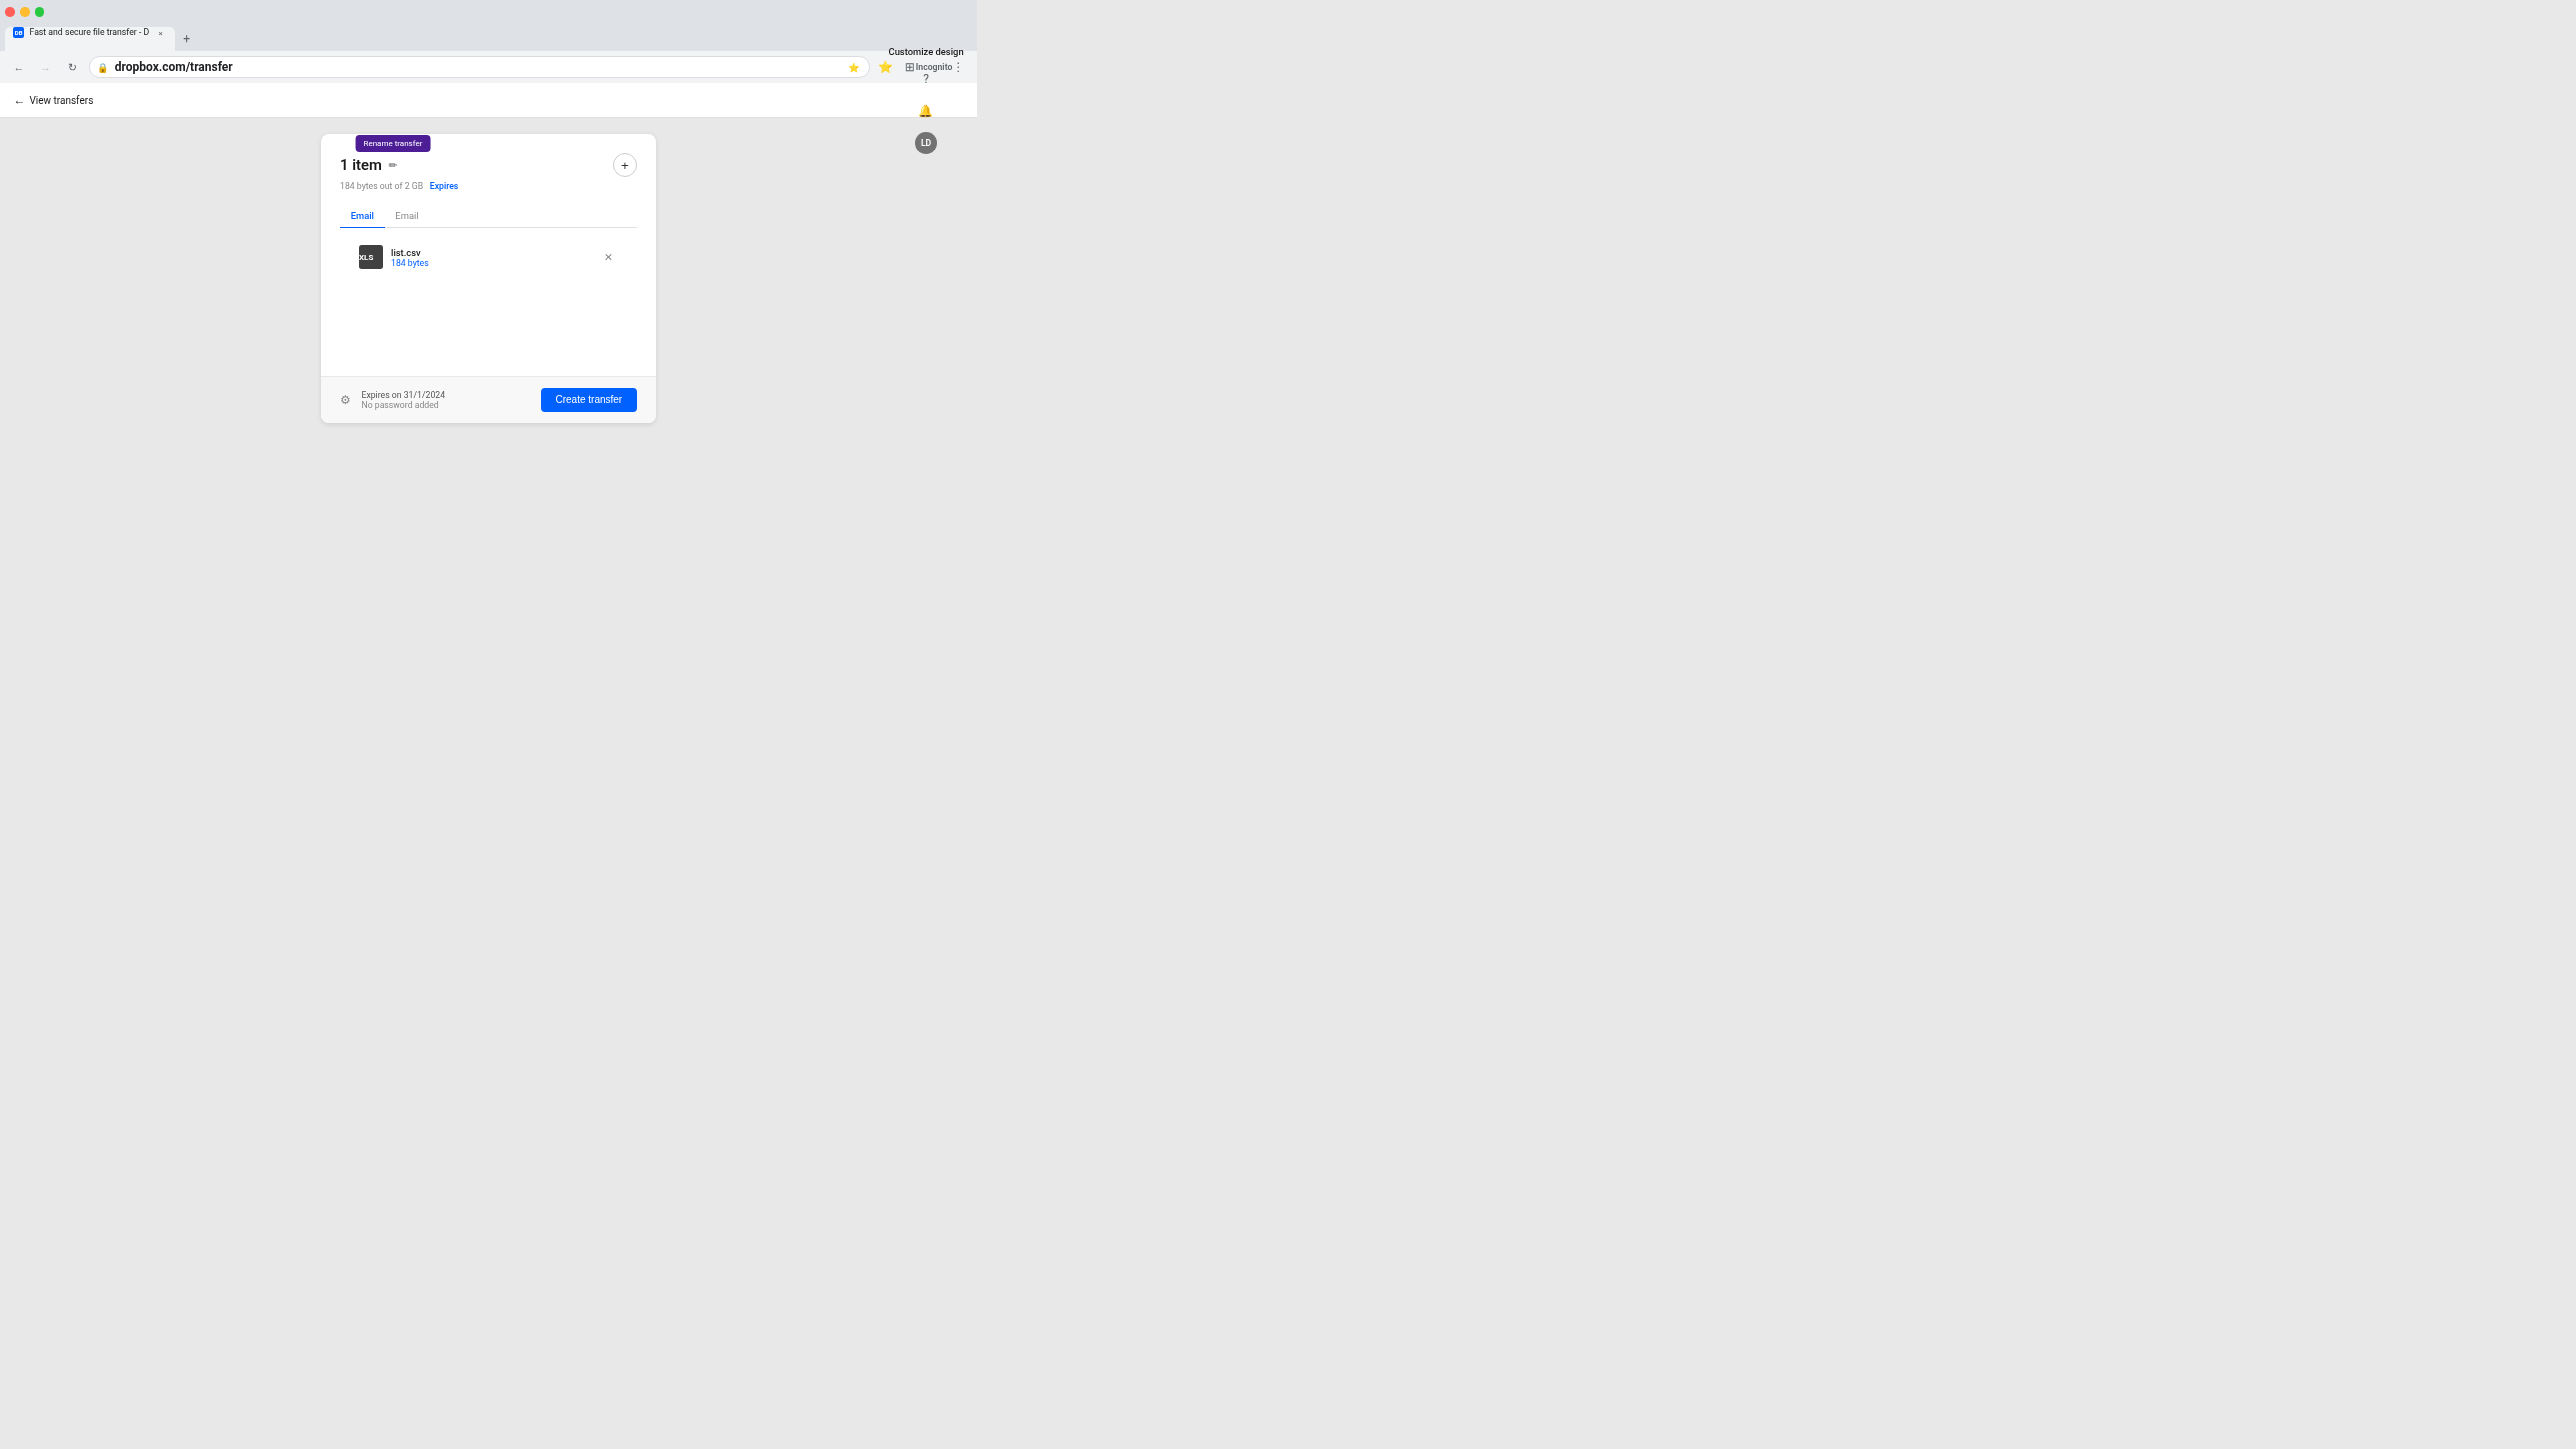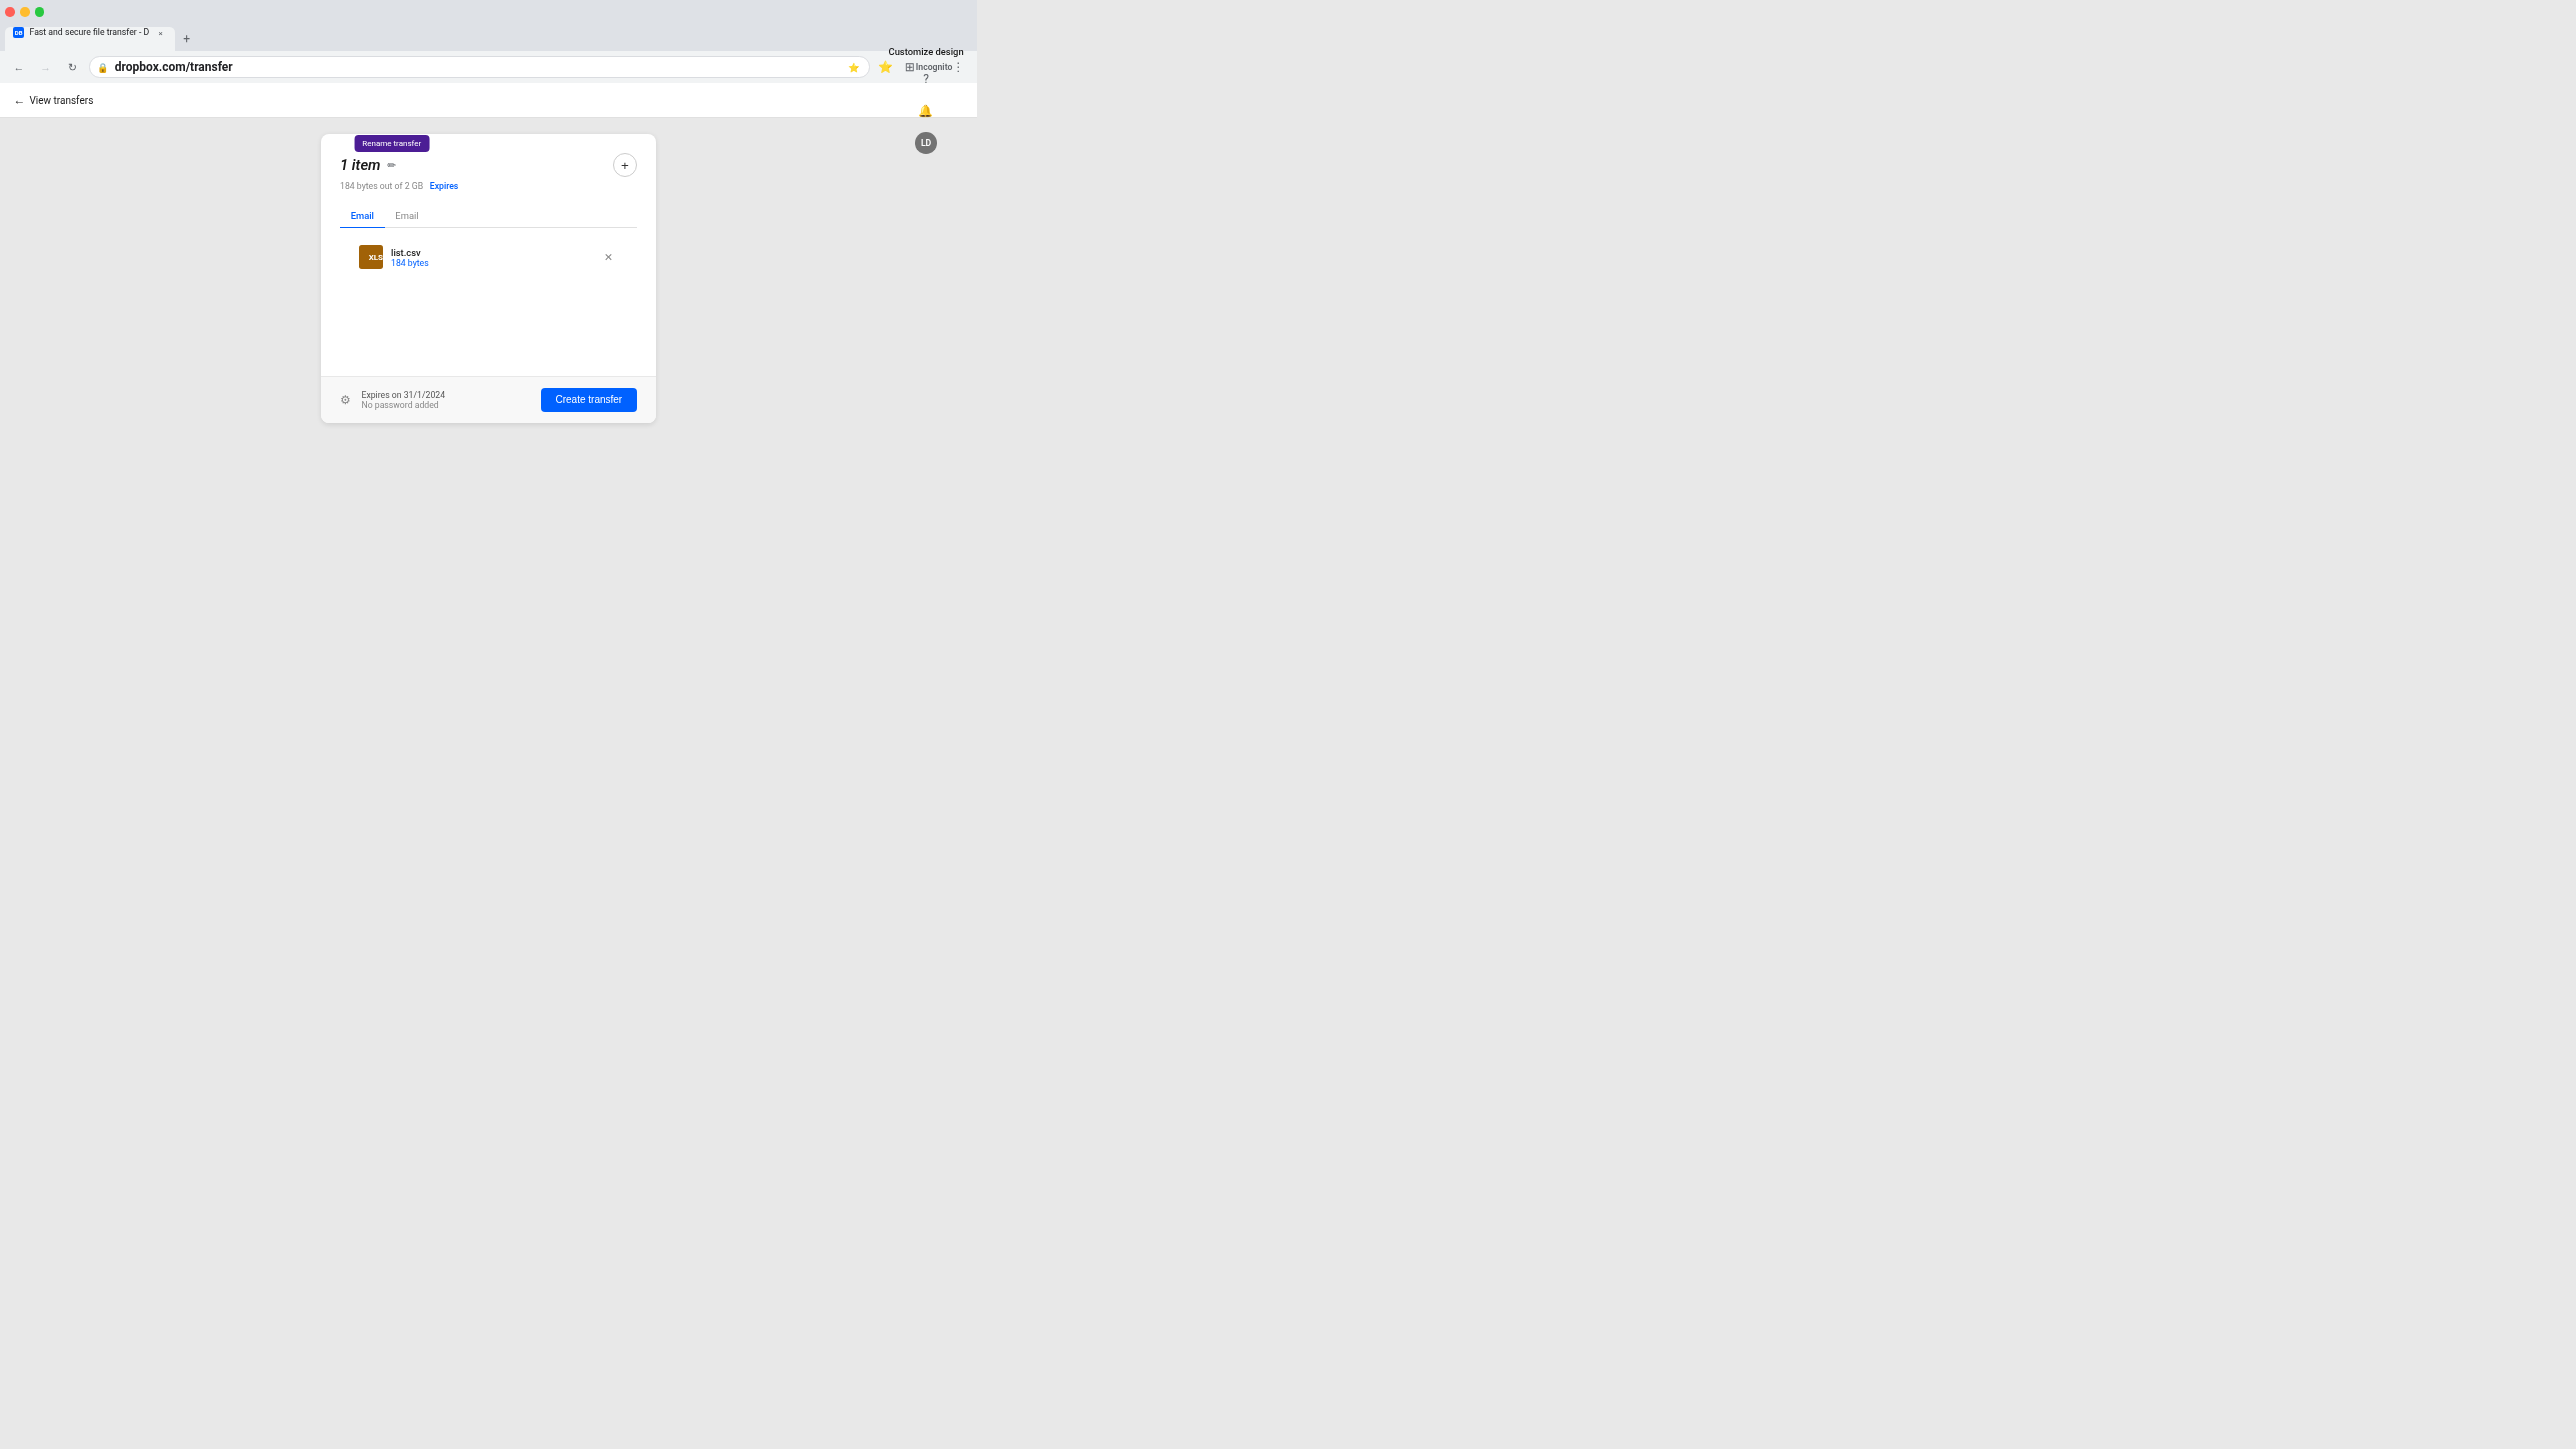--- a/index.html
+++ b/index.html
@@ -248,21 +248,20 @@
       display: flex;
       align-items: center;
       gap: 6.7px;
       margin-bottom: 4px;
     }
 
     .card-title {
       font-size: 14.8px;
       font-weight: 600;
       color: #1a1a1a;
-      font-style: italic;
     }
 
     .edit-icon-wrap {
       position: relative;
       display: inline-block;
     }
 
     .edit-icon {
       cursor: pointer;
       color: #5f6368;
@@ -347,25 +346,25 @@
     .file-item {
       display: flex;
       align-items: center;
       padding: 6.7px 19px;
       gap: 8px;
     }
 
     .file-icon {
       width: 24px;
       height: 24px;
-      background: #a16207;
+      background: #404040;
       border-radius: 2.7px;
       display: flex;
       align-items: center;
-      justify-content: flex-end;
+      justify-content: flex-start;
       color: #fff;
       font-size: 8px;
       font-weight: 700;
       flex-shrink: 0;
     }
 
     .file-info {
       flex: 1;
     }
 

